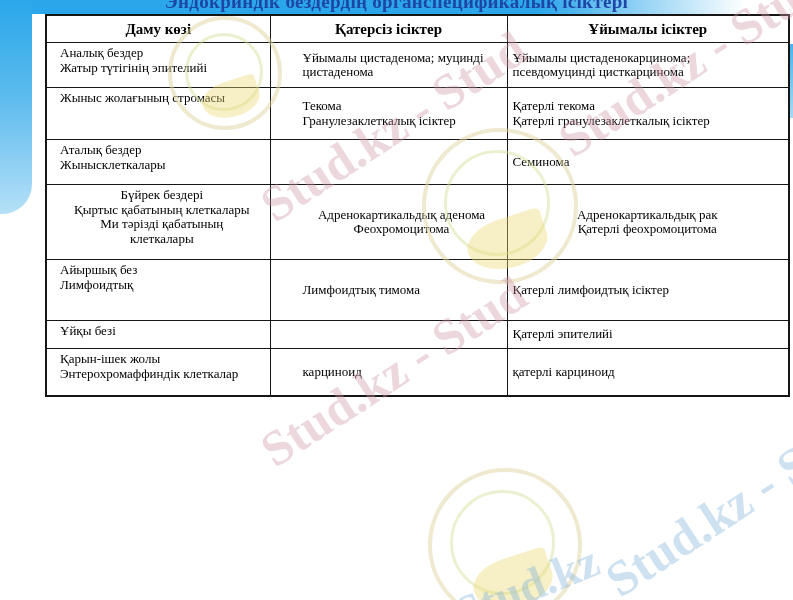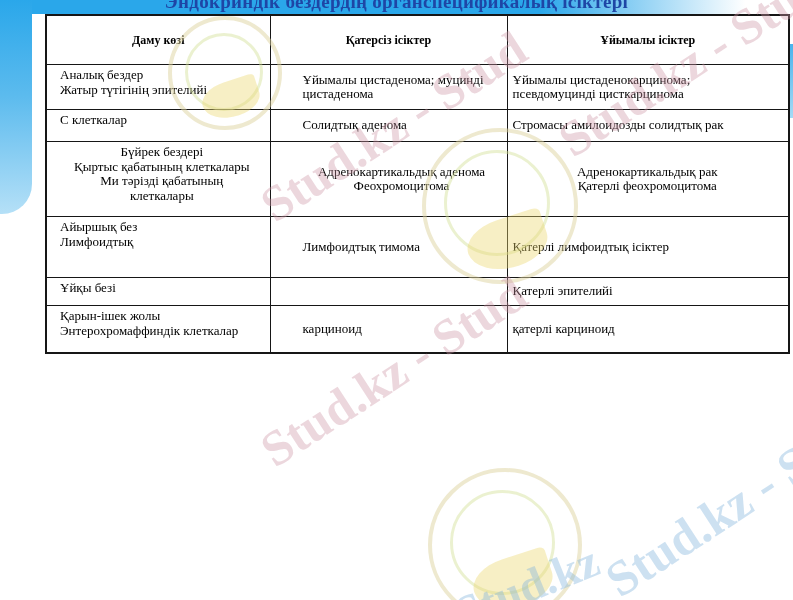--- a/index.html
+++ b/index.html
@@ -35,22 +35,22 @@
     border-collapse:collapse;width:743px;table-layout:fixed;
     border:2px solid #161616;background:#ffffff;
   }
   th,td{
     border:1px solid #161616;
     font-size:13px;line-height:14.5px;
     padding:3px 6px 3px 13px;
     overflow:hidden;
   }
   th{
-    height:22px;text-align:center;font-weight:bold;font-size:12px;
-    padding:13px 2px;vertical-align:middle;
+    height:22px;text-align:center;font-weight:bold;font-size:15px;
+    padding:2px 2px;vertical-align:middle;
   }
   td{white-space:pre-line;}
   col.c1{width:224px;}
   col.c2{width:237px;}
   col.c3{width:282px;}
   td.c1{vertical-align:top;}
   td.c2{vertical-align:middle;padding-left:32px;margin-left:48px;}
   td.c3{vertical-align:middle;padding-left:5px;}
   tr.r0 td{height:38px;} tr.r1 td{height:45px;} tr.r2 td{height:38px;}
   tr.r3 td{height:38px;} tr.r4 td{height:38px;} tr.r5 td{height:25px;}
@@ -131,24 +131,32 @@
   </thead>
   <tbody>
     <tr class="r0">
       <td class="c1">Аналық бездер
 Жатыр түтігінің эпителийі</td>
       <td class="c2">Ұйымалы цистаденома; муцинді
 цистаденома</td>
       <td class="c3">Ұйымалы цистаденокарцинома;
 псевдомуцинді цисткарцинома</td>
     </tr>
-    <tr class="r5">
-      <td class="c1">С клеткалар</td>
-      <td class="c2">Солидтық аденома</td>
-      <td class="c3">Стромасы амилоидозды солидтық рак</td>
+    <tr class="r1">
+      <td class="c1">Жыныс жолағының стромасы</td>
+      <td class="c2">Текома
+Гранулезаклеткалық ісіктер</td>
+      <td class="c3">Қатерлі текома
+Қатерлі гранулезаклеткалық ісіктер</td>
+    </tr>
+    <tr class="r3">
+      <td class="c1">Аталық бездер
+Жынысклеткалары</td>
+      <td class="c2"></td>
+      <td class="c3">Семинома</td>
     </tr>
     <tr class="r7">
       <td class="c1">Бүйрек бездері
 Қыртыс қабатының клеткалары
 Ми тәрізді қабатының
 клеткалары</td>
       <td class="c2">Адренокартикальдық аденома
 Феохромоцитома</td>
       <td class="c3">Адренокартикальдық рак
 Қатерлі феохромоцитома</td>

